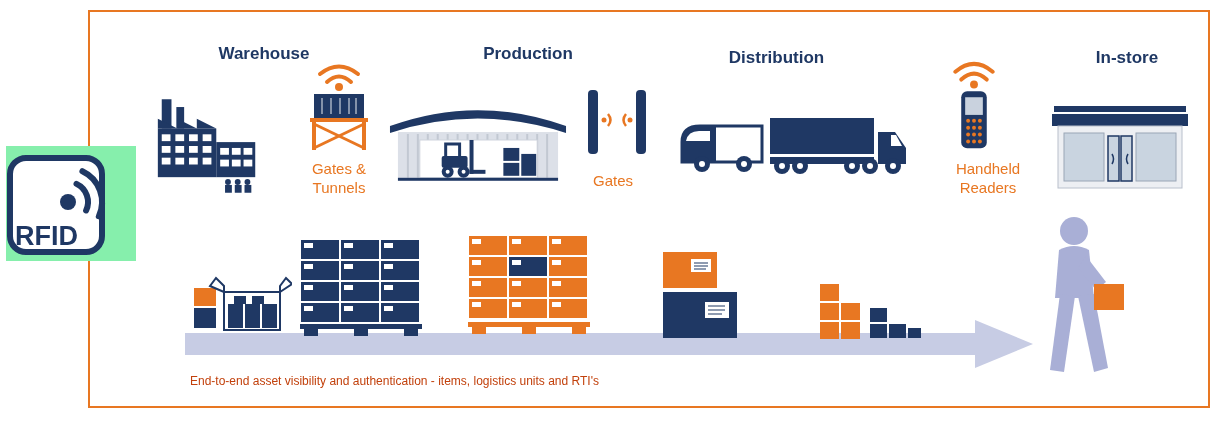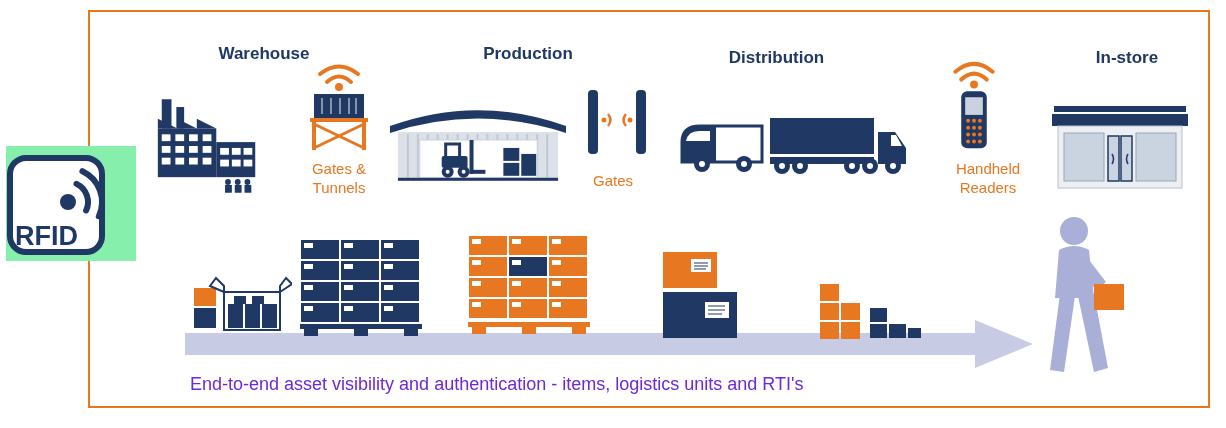--- a/index.html
+++ b/index.html
@@ -10,21 +10,21 @@
   .logo{position:absolute;left:6px;top:146px;width:130px;height:115px;background:#86efac;}
   .lbl{position:absolute;color:#1F3864;font-weight:bold;font-size:17px;text-align:center;}
   .lbl-production{left:194px;top:44px;width:140px;}
   .lbl-warehouse{left:458px;top:44px;width:140px;}
   .lbl-distribution{left:704px;top:48px;width:145px;}
   .lbl-instore{left:1062px;top:48px;width:130px;}
   .cp{position:absolute;color:#E87722;font-weight:normal;font-size:15px;text-align:center;line-height:1.25;}
   .cp-tunnels{left:293px;top:160px;width:92px;}
   .cp-gates{left:578px;top:172px;width:70px;}
   .cp-handheld{left:940px;top:160px;width:96px;}
-  .caption{position:absolute;left:190px;top:374px;font-size:18px;color:#6d28d9;}
+  .caption{position:absolute;left:190px;top:374px;font-size:12px;color:#c2410c;}
   .icon{position:absolute;}
   .icon svg{display:block;width:100%;height:100%;}
   .i-arrow{left:185px;top:320px;width:850px;height:48px;z-index:0;}
   .i-factory{left:152px;top:96px;width:112px;height:100px;z-index:1;}
   .i-tunnel{left:298px;top:56px;width:82px;height:100px;z-index:1;}
   .i-warehouse{left:386px;top:92px;width:184px;height:95px;z-index:1;}
   .i-gates{left:584px;top:88px;width:66px;height:70px;z-index:1;}
   .i-truck{left:678px;top:104px;width:246px;height:84px;z-index:1;}
   .i-handheld{left:946px;top:56px;width:56px;height:108px;z-index:1;}
   .i-store{left:1052px;top:106px;width:136px;height:86px;z-index:1;}

